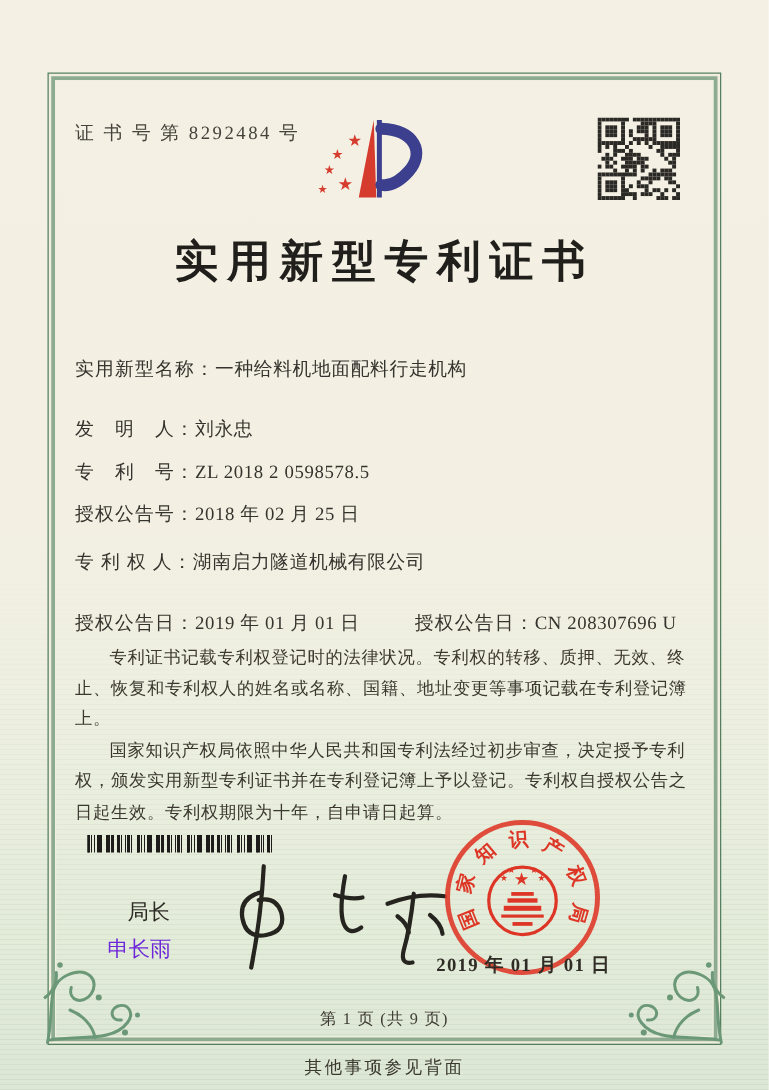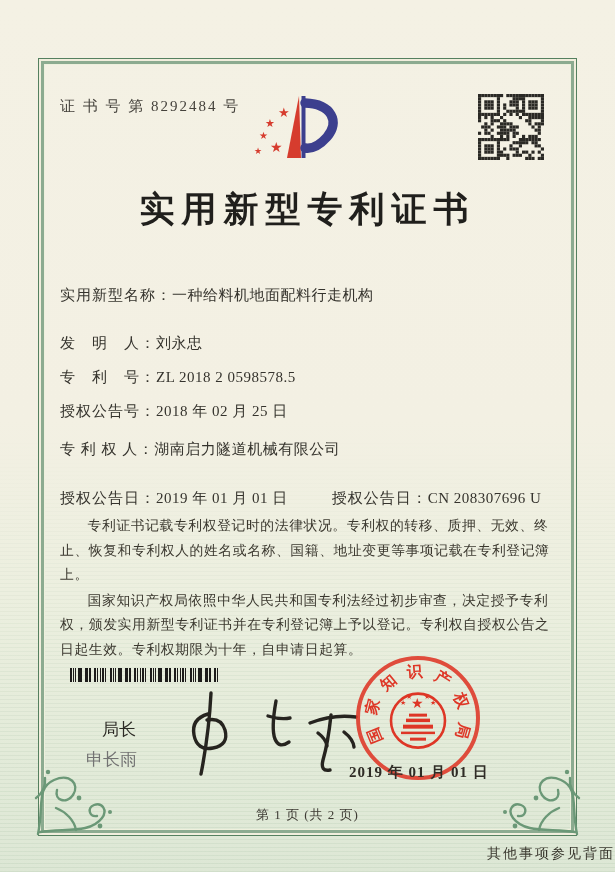--- a/index.html
+++ b/index.html
@@ -34,33 +34,33 @@
   .grant-row{position:absolute;left:60px;top:489px;font-size:15px;display:flex;gap:44px;color:#35332d;}
   .paras{position:absolute;left:60px;top:514px;width:500px;}
   .paras p{margin:0 0 1px 0;font-size:13.8px;line-height:24.5px;text-indent:2em;
     letter-spacing:0.6px;color:#3b382f;}
   .barcode{position:absolute;left:70px;top:668px;width:150px;height:14px;
     background:
       repeating-linear-gradient(90deg,#1d1c1a 0 2px,transparent 2px 3px,#1d1c1a 3px 4px,transparent 4px 8px),
       repeating-linear-gradient(90deg,#1d1c1a 0 1px,transparent 1px 5px);}
   .sig-title{position:absolute;left:86px;top:718px;font-size:17px;color:#2c2a25;
     font-family:"Liberation Sans","DejaVu Sans",sans-serif;margin-left:16px;}
-  .sig-name{position:absolute;left:86px;top:748px;font-size:17px;color:#737373;
+  .sig-name{position:absolute;left:86px;top:748px;font-size:17px;color:#6d28d9;
     font-family:Liberation Serif, serif;}
   .signature{position:absolute;left:172px;top:686px;}
   .seal{position:absolute;left:356px;top:656px;width:116px;height:116px;
     border:4.5px solid rgba(222,54,38,0.88);border-radius:50%;}
   .seal .sc{position:absolute;left:50%;top:50%;font-size:15.5px;font-weight:700;
     color:#de3626;transform:translate(-50%,-50%) rotate(var(--a)) translateY(-46px);}
   .seal .emblem{position:absolute;left:50%;top:50%;transform:translate(-50%,-46%);}
   .seal-date{position:absolute;left:349px;top:763px;font-size:15px;color:#2f2c26;
     letter-spacing:1px;font-weight:600;z-index:3;}
   .page-info{position:absolute;left:0;right:0;top:806px;text-align:center;
     font-size:13px;color:#3d3a33;letter-spacing:1px;}
-  .back-note{position:absolute;left:0;right:0;top:845px;text-align:right;
+  .back-note{position:absolute;left:0;right:0;top:845px;text-align:center;
     font-size:14px;color:#3a382f;letter-spacing:2px;}
   .flourish{position:absolute;top:738px;z-index:1;}
   .flourish.left{left:32px;}
   .flourish.right{right:32px;transform:scaleX(-1);}
 </style>
 </head>
 <body>
 
 <div class="paper">
 
@@ -384,21 +384,21 @@
         <rect x="22" y="26" width="18" height="3"></rect>
         <rect x="19" y="31" width="24" height="3.5"></rect>
         <rect x="16" y="37" width="30" height="4"></rect>
         <rect x="14" y="44" width="34" height="2.5"></rect>
         <rect x="23" y="50" width="16" height="3"></rect>
       </g>
     </svg>
   </div>
   <div class="seal-date">2019 年 01 月 01 日</div>
 
-  <div class="page-info">第 1 页 (共 2 页)</div>
+  <div class="page-info">第 1 页 (共 9 页)</div>
   <div class="back-note">其他事项参见背面</div>
 
   <svg class="flourish left" width="105" height="100" viewBox="0 0 105 100">
     <g stroke="#6b9877" stroke-width="2.4" fill="none" stroke-linecap="round">
       <path d="M6,96 C12,68 4,50 22,42 C38,35 48,46 41,57 C35,66 22,63 25,52"></path>
       <path d="M8,94 C32,90 58,96 70,80 C76,72 70,64 62,67 C55,70 57,79 65,78"></path>
       <path d="M24,70 C34,74 42,82 44,92"></path>
       <path d="M4,60 C10,56 14,48 13,40"></path>
     </g>
     <g fill="#6b9877">

